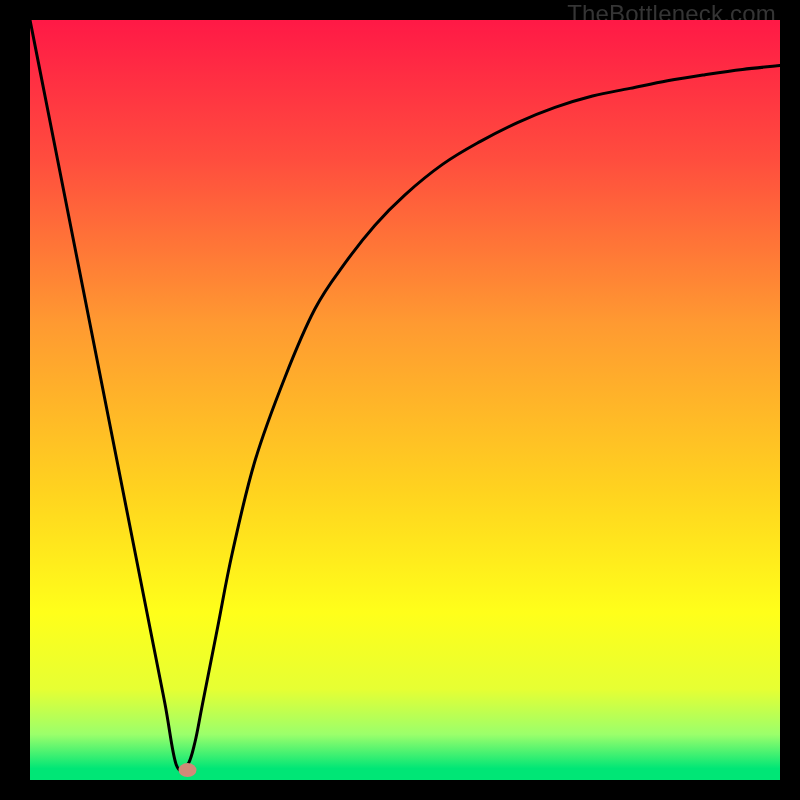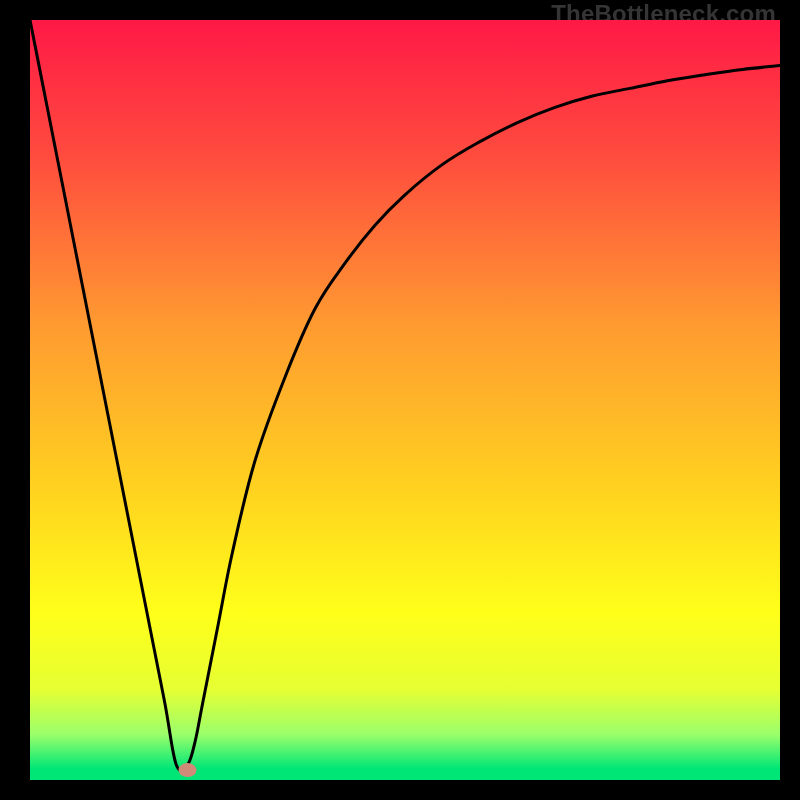--- a/index.html
+++ b/index.html
@@ -26,21 +26,21 @@
     width: 750px;
     height: 760px;
   }
   .watermark {
     position: absolute;
     top: 0px;
     right: 24px;
     color: #353535;
     font-size: 24px;
     letter-spacing: 0.2px;
-    font-weight: 700;
+    font-weight: 400;
     user-select: none;
   }
 </style>
 </head>
 <body>
 
 <div class="frame">
 
   <div class="watermark">TheBottleneck.com</div>
 

